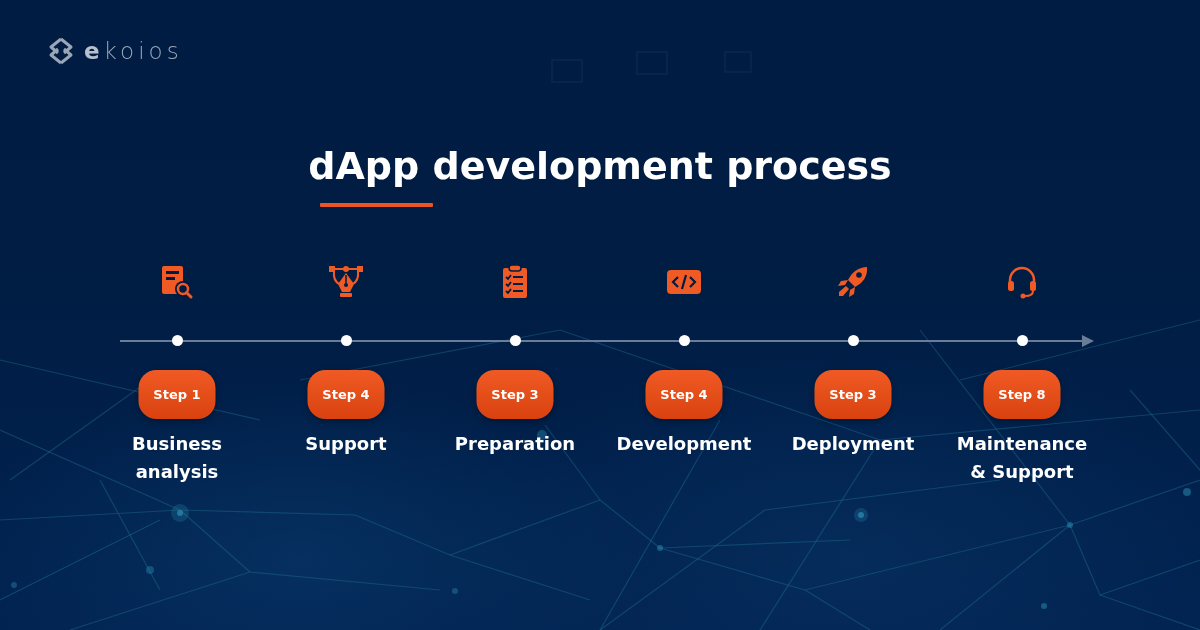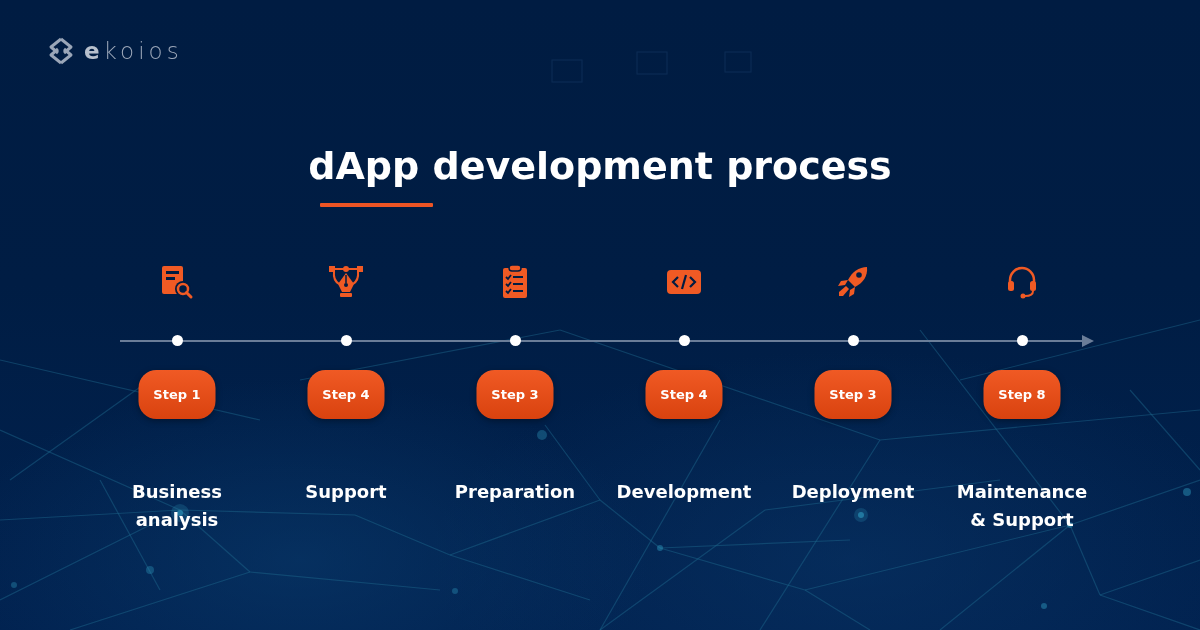--- a/index.html
+++ b/index.html
@@ -65,21 +65,21 @@
     width: 77px; height: 49px; border-radius: 18px;
     background: linear-gradient(180deg, #f05a24 0%, #d9420f 100%);
     color: #ffffff; font-size: 13px; font-weight: 700;
     display: flex; align-items: center; justify-content: center;
     box-shadow: 0 2px 6px rgba(0,0,0,0.35);
     white-space: nowrap;
   }
   .step-label {
     position: absolute; top: 430px; left: 0; width: 170px;
     text-align: center; font-size: 18px; font-weight: 700; line-height: 28px;
-    color: #ffffff; white-space: pre-line; margin-top: 48px;
+    color: #ffffff; white-space: pre-line;
   }
 </style>
 </head>
 <body>
 
 <div class="bg">
   <svg width="1200" height="630" viewBox="0 0 1200 630">
     <g fill="none" stroke="#1f6a8f" stroke-opacity="0.45" stroke-width="1.2">
       <rect x="552" y="60" width="30" height="22" stroke="#0e2e57" stroke-opacity="0.8"></rect>
       <rect x="637" y="52" width="30" height="22" stroke="#0e2e57" stroke-opacity="0.8"></rect>

